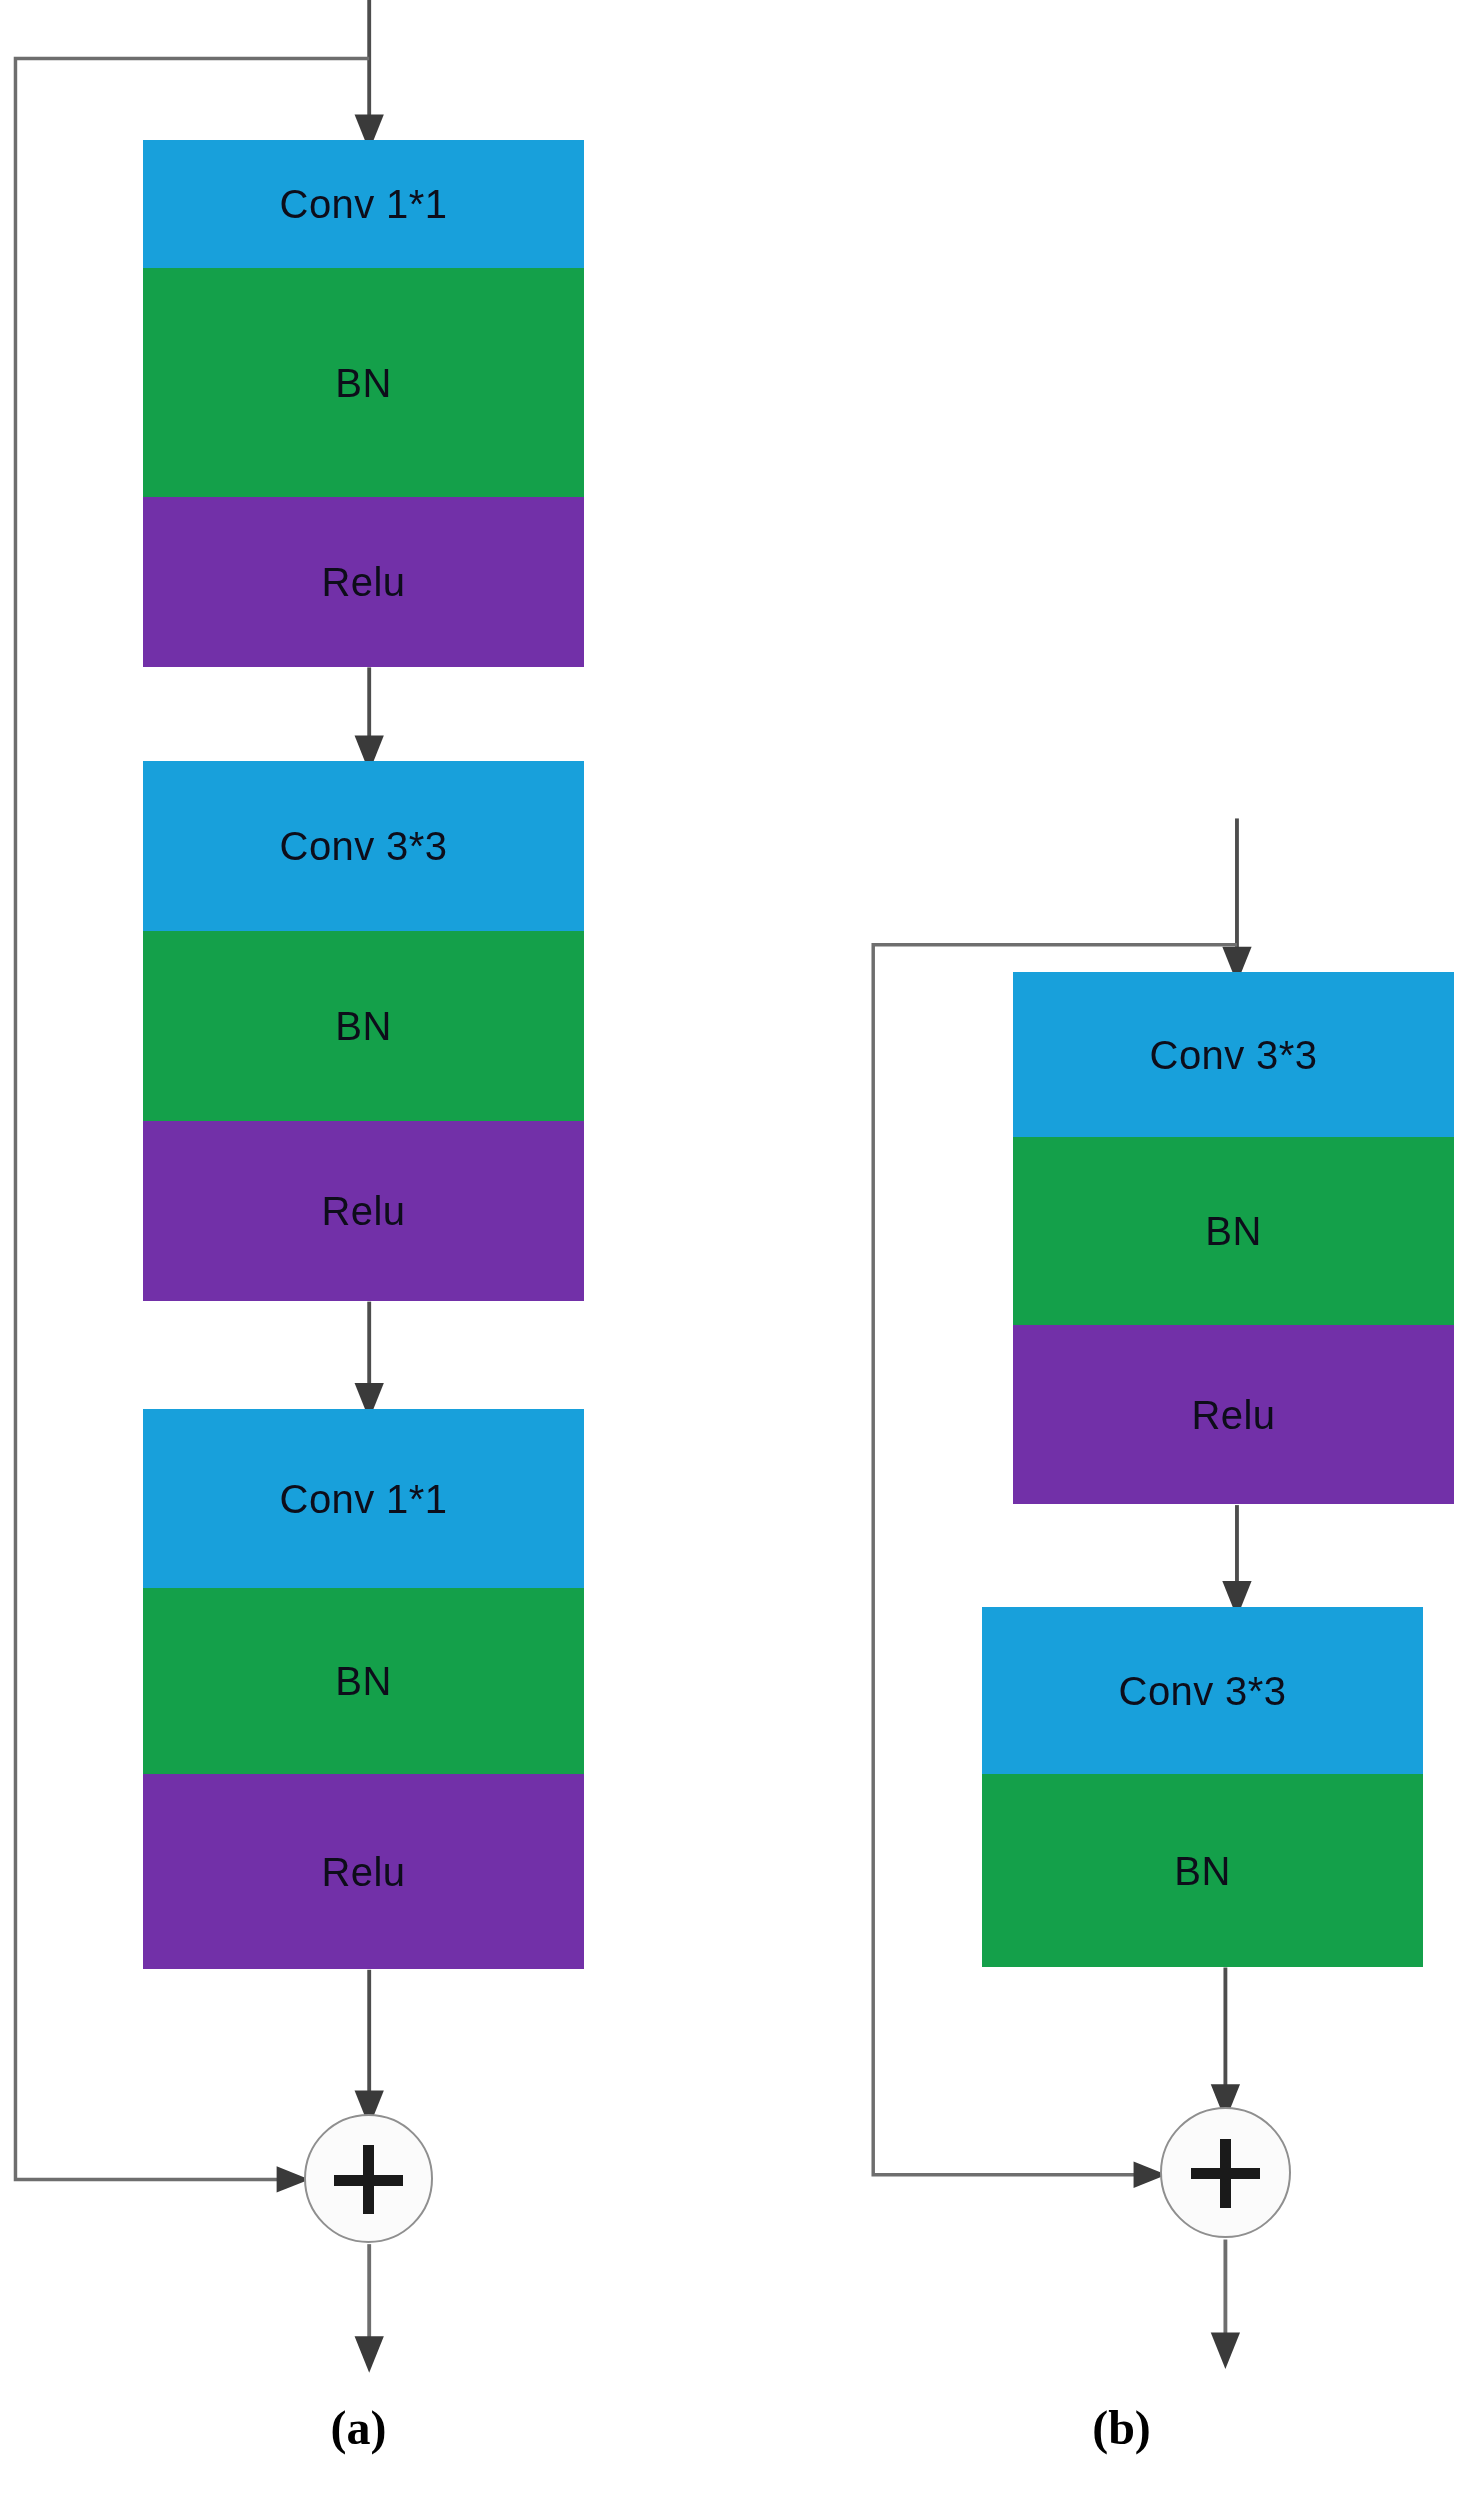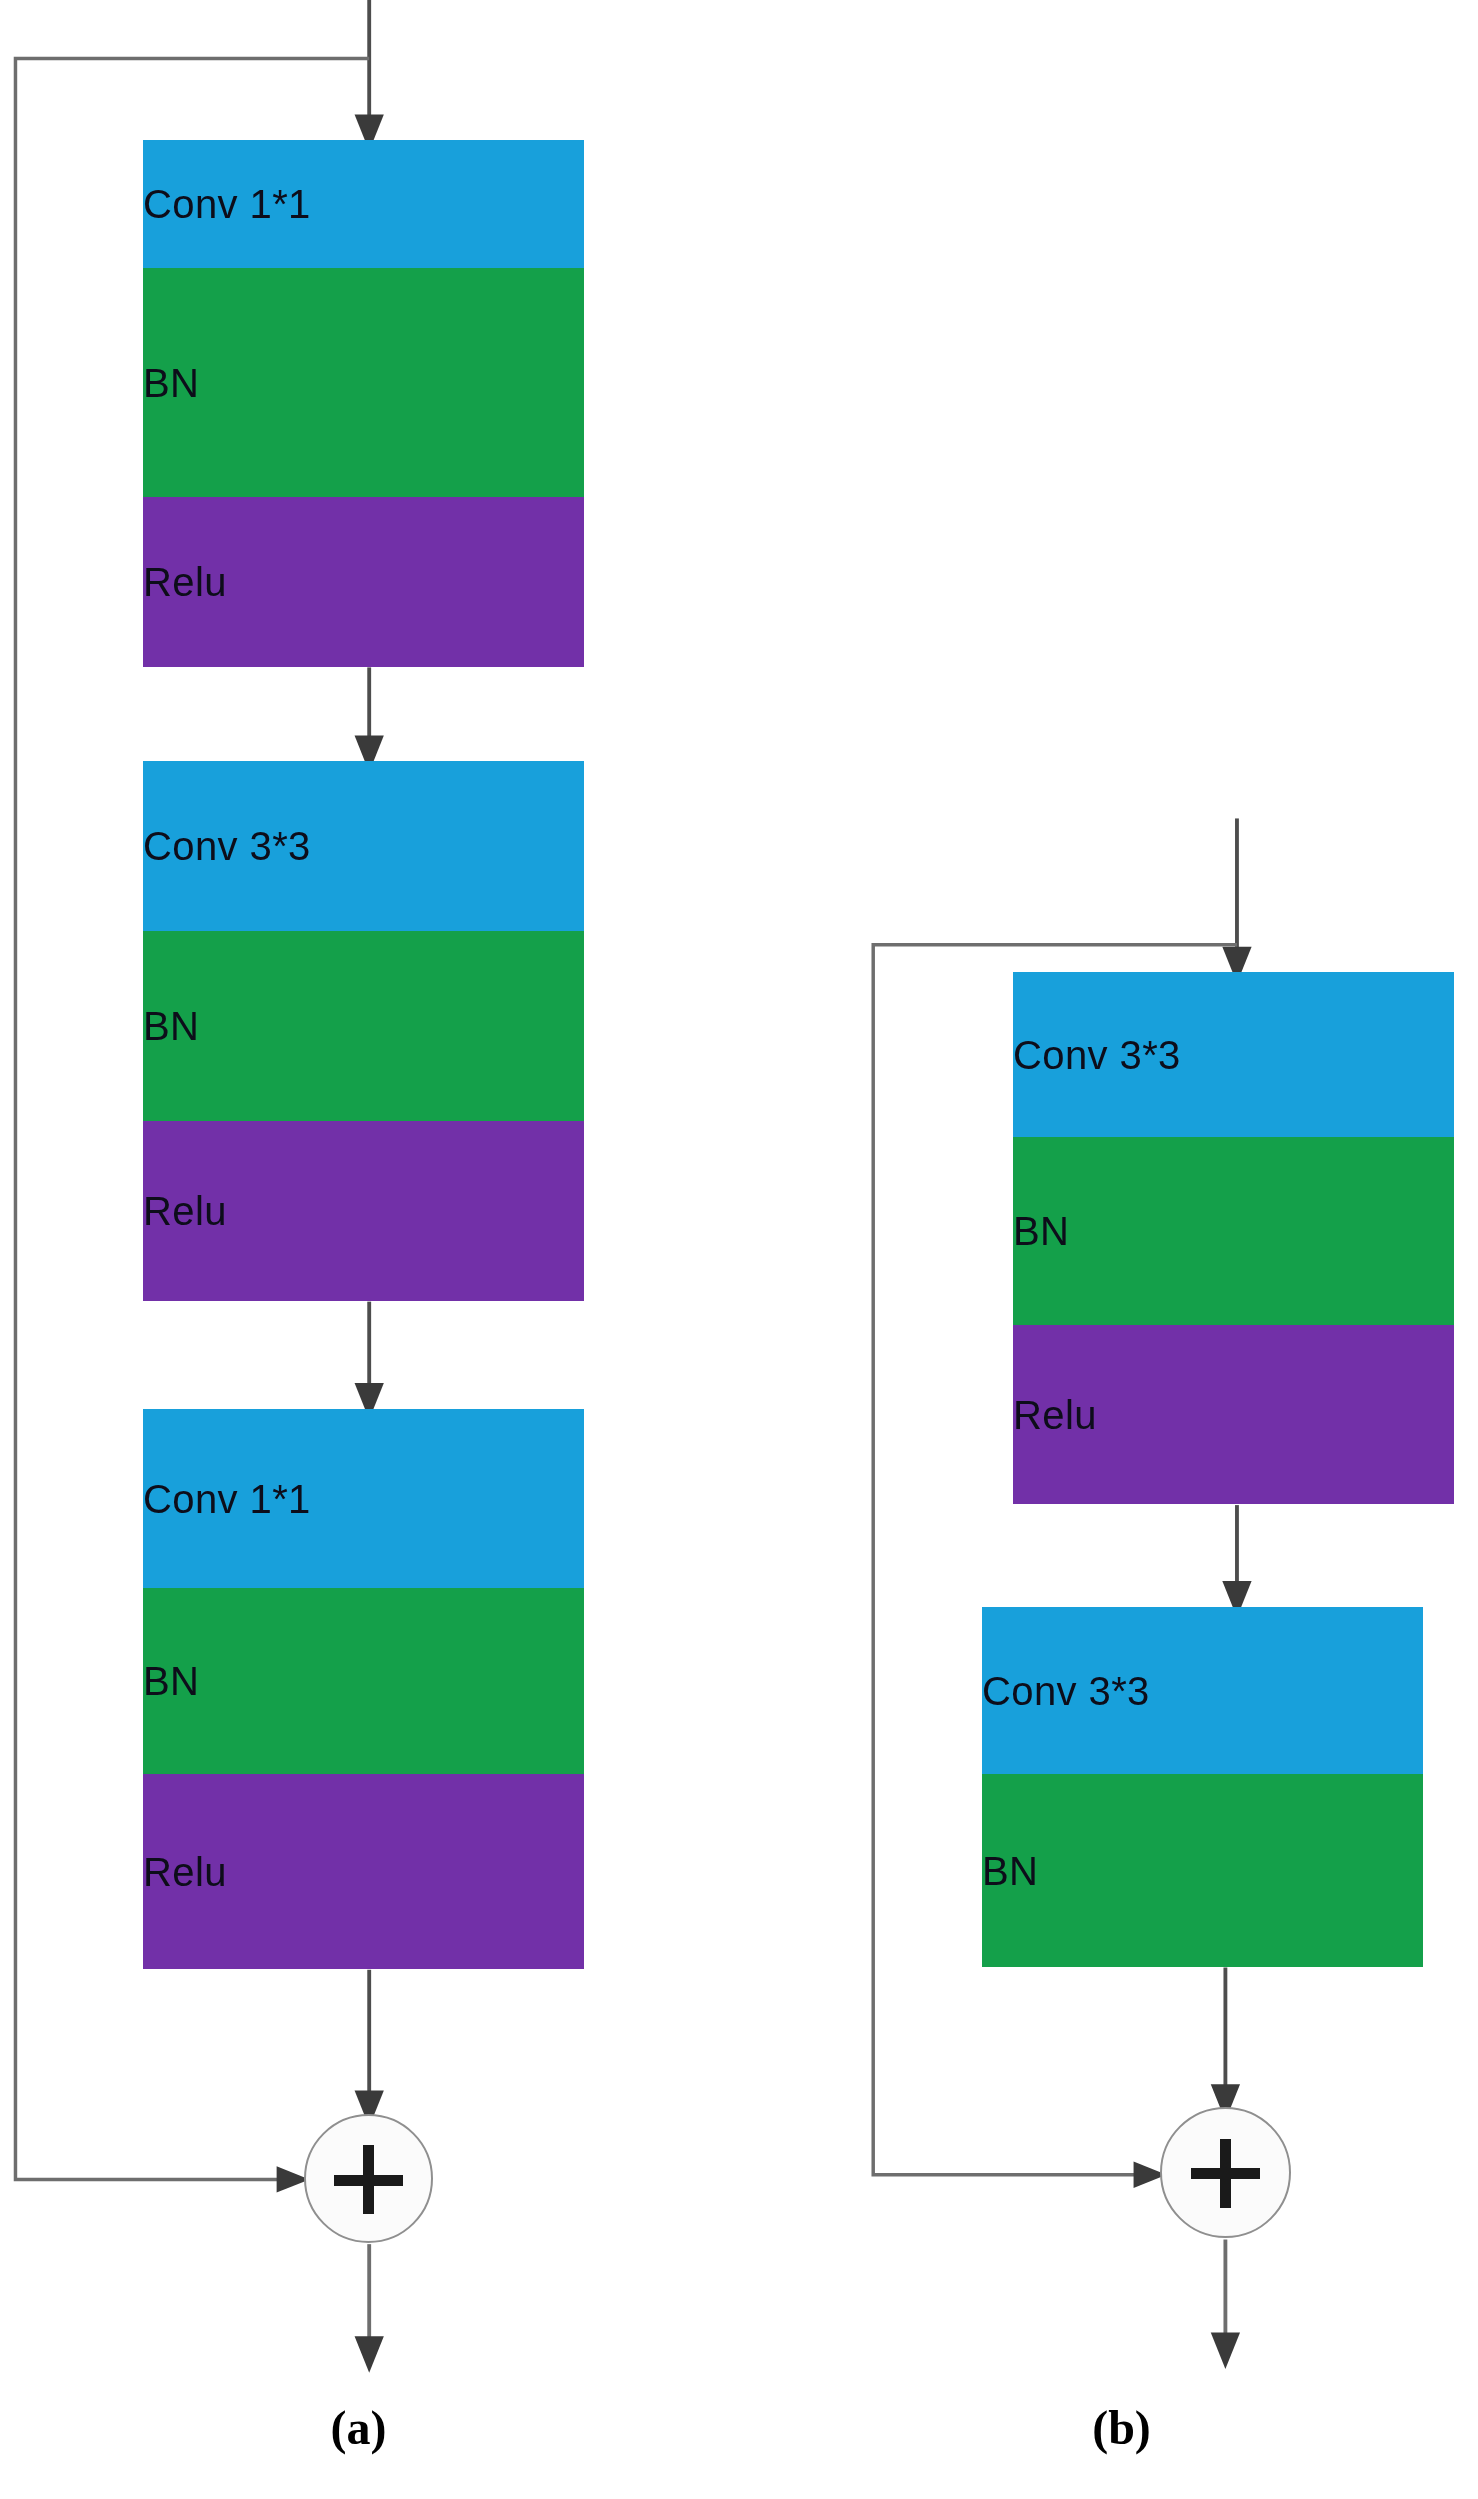--- a/index.html
+++ b/index.html
@@ -28,20 +28,21 @@
   .stack {
     position: absolute;
     box-sizing: border-box;
   }
   .seg {
     position: absolute;
     left: 0;
     box-sizing: border-box;
     display: flex;
     align-items: center;
+    justify-content: center;
     color: #0d0d1a;
     white-space: nowrap;
     letter-spacing: 0.4px;
   }
   .seg-label {
     display: block;
     line-height: 1;
   }
   .panel-label {
     position: absolute;

